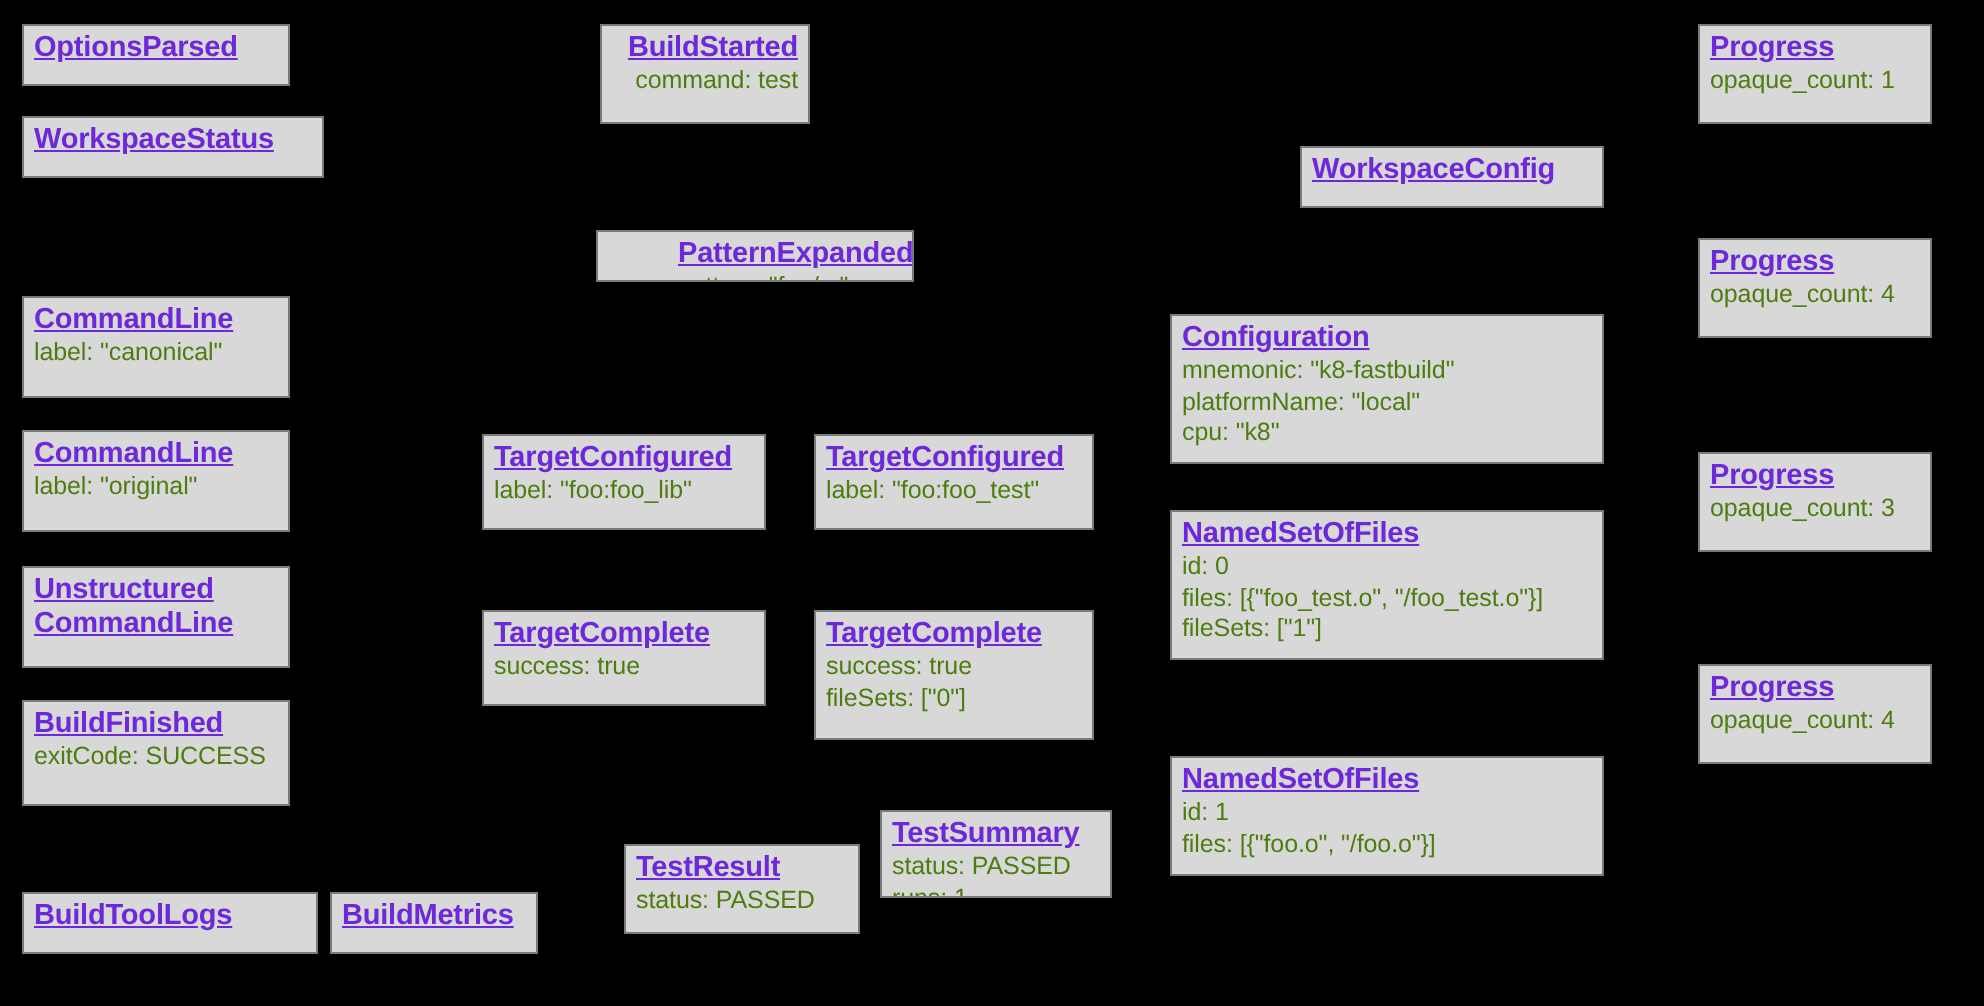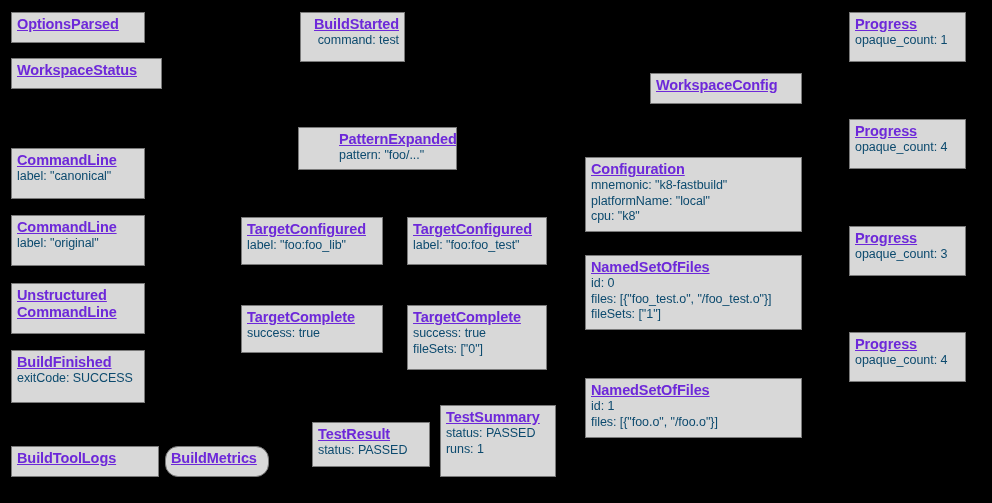--- a/index.html
+++ b/index.html
@@ -32,21 +32,21 @@
     font-weight: bold;
     color: #6d28d9;
     text-decoration: underline;
     line-height: 17px;
     white-space: pre-line;
     letter-spacing: -0.1px;
   }
   .node-fields {
     font-size: 12.5px;
     font-weight: normal;
-    color: #0c4a6e;
+    color: #4d7c0f;
     line-height: 15.5px;
     white-space: pre-line;
     letter-spacing: -0.05px;
     margin-top: 0px;
   }
   .node-fields:empty { display: none; }
 </style>
 </head>
 <body>
 
@@ -61,21 +61,21 @@
     <div class="node" style="left: 849px; top: 12px; width: 117px; height: 50px; background: rgb(216, 216, 216); border-color: rgb(122, 122, 122);">
       <div class="node-title">Progress</div>
       <div class="node-fields">opaque_count: 1</div>
     </div>
     <div class="node" style="left: 650px; top: 73px; width: 152px; height: 31px; background: rgb(216, 216, 216); border-color: rgb(122, 122, 122);">
       <div class="node-title">WorkspaceConfig</div>
     </div>
     <div class="node" style="left: 11px; top: 58px; width: 151px; height: 31px; background: rgb(216, 216, 216); border-color: rgb(122, 122, 122);">
       <div class="node-title">WorkspaceStatus</div>
     </div>
-    <div class="node" style="left: 298px; top: 127px; width: 159px; height: 43px; background: rgb(216, 216, 216); border-color: rgb(122, 122, 122); padding-left: 40px;">
+    <div class="node" style="left: 298px; top: 115px; width: 159px; height: 26px; background: rgb(216, 216, 216); border-color: rgb(122, 122, 122); padding-left: 40px;">
       <div class="node-title">PatternExpanded</div>
       <div class="node-fields">pattern: "foo/..."</div>
     </div>
     <div class="node" style="left: 849px; top: 119px; width: 117px; height: 50px; background: rgb(216, 216, 216); border-color: rgb(122, 122, 122);">
       <div class="node-title">Progress</div>
       <div class="node-fields">opaque_count: 4</div>
     </div>
     <div class="node" style="left: 11px; top: 148px; width: 134px; height: 51px; background: rgb(216, 216, 216); border-color: rgb(122, 122, 122);">
       <div class="node-title">CommandLine</div>
       <div class="node-fields">label: "canonical"</div>
@@ -127,28 +127,28 @@
     </div>
     <div class="node" style="left: 11px; top: 350px; width: 134px; height: 53px; background: rgb(216, 216, 216); border-color: rgb(122, 122, 122);">
       <div class="node-title">BuildFinished</div>
       <div class="node-fields">exitCode: SUCCESS</div>
     </div>
     <div class="node" style="left: 585px; top: 378px; width: 217px; height: 60px; background: rgb(216, 216, 216); border-color: rgb(122, 122, 122);">
       <div class="node-title">NamedSetOfFiles</div>
       <div class="node-fields">id: 1
 files: [{"foo.o", "/foo.o"}]</div>
     </div>
-    <div class="node" style="left: 440px; top: 405px; width: 116px; height: 72px; background: rgb(216, 216, 216); border-color: rgb(122, 122, 122);">
+    <div class="node" style="left: 440px; top: 405px; width: 116px; height: 44px; background: rgb(216, 216, 216); border-color: rgb(122, 122, 122);">
       <div class="node-title">TestSummary</div>
       <div class="node-fields">status: PASSED
 runs: 1</div>
     </div>
     <div class="node" style="left: 312px; top: 422px; width: 118px; height: 45px; background: rgb(216, 216, 216); border-color: rgb(122, 122, 122);">
       <div class="node-title">TestResult</div>
       <div class="node-fields">status: PASSED</div>
     </div>
     <div class="node" style="left: 11px; top: 446px; width: 148px; height: 31px; background: rgb(216, 216, 216); border-color: rgb(122, 122, 122);">
       <div class="node-title">BuildToolLogs</div>
     </div>
-    <div class="node" style="left: 165px; top: 446px; width: 104px; height: 31px; background: rgb(216, 216, 216); border-color: rgb(122, 122, 122); border-radius: 13px;">
+    <div class="node" style="left: 165px; top: 446px; width: 104px; height: 31px; background: rgb(216, 216, 216); border-color: rgb(122, 122, 122);">
       <div class="node-title">BuildMetrics</div>
     </div>
   </div>
 
 </body></html>

